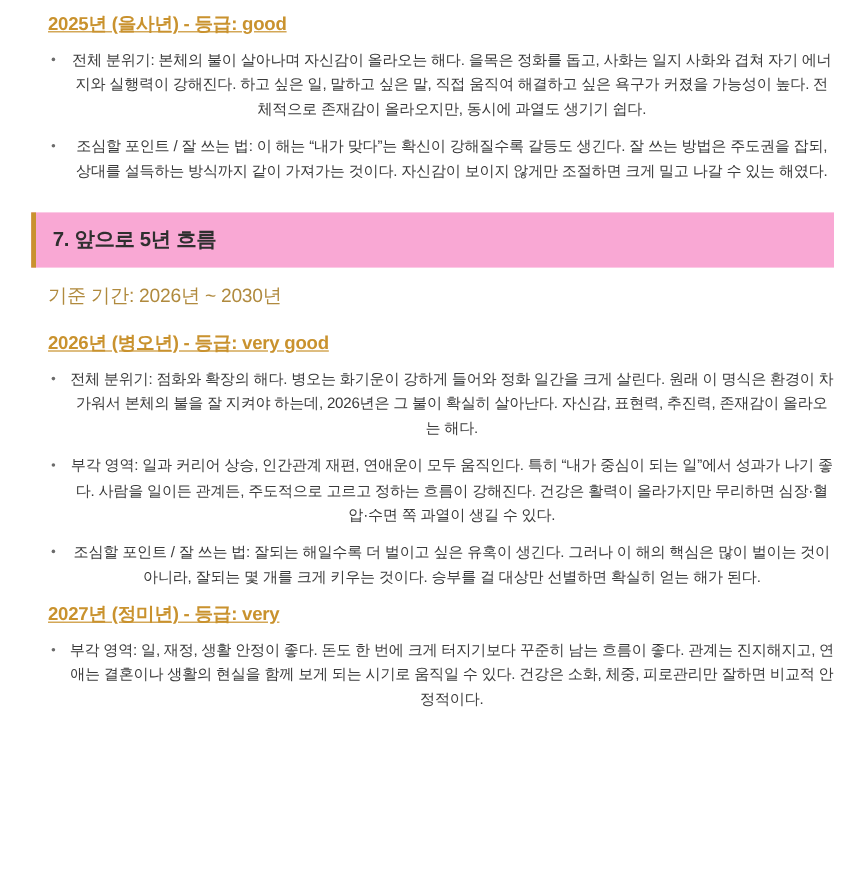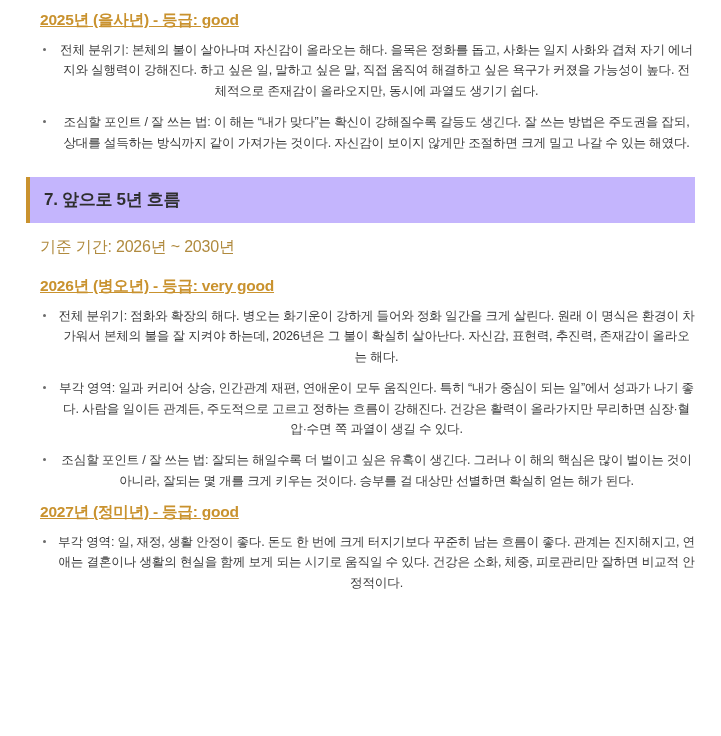--- a/index.html
+++ b/index.html
@@ -49,21 +49,21 @@
     position: absolute;
     left: 17px;
     top: 8px;
     width: 3px;
     height: 3px;
     background: #6b6b6b;
     border-radius: 50%;
   }
   .section-box {
     margin: 24px 0 14px 0;
-    background: #c4b5fd;
+    background: #f9a8d4;
     border-left: 4px solid #c9922e;
     padding: 11px 14px 12px 14px;
     box-sizing: border-box;
   }
   .section-box h2 {
     margin: 0;
     font-size: 17px;
     font-weight: bold;
     color: #2f2f2f;
     letter-spacing: -0.3px;
@@ -96,19 +96,19 @@
   <div>
     <div class="year-heading">2026년 (병오년) - 등급: very good</div>
     <ul class="bullets">
       <li>전체 분위기: 점화와 확장의 해다. 병오는 화기운이 강하게 들어와 정화 일간을 크게 살린다. 원래 이 명식은 환경이 차가워서 본체의 불을 잘 지켜야 하는데, 2026년은 그 불이 확실히 살아난다. 자신감, 표현력, 추진력, 존재감이 올라오는 해다.</li>
       <li>부각 영역: 일과 커리어 상승, 인간관계 재편, 연애운이 모두 움직인다. 특히 “내가 중심이 되는 일”에서 성과가 나기 좋다. 사람을 일이든 관계든, 주도적으로 고르고 정하는 흐름이 강해진다. 건강은 활력이 올라가지만 무리하면 심장·혈압·수면 쪽 과열이 생길 수 있다.</li>
       <li>조심할 포인트 / 잘 쓰는 법: 잘되는 해일수록 더 벌이고 싶은 유혹이 생긴다. 그러나 이 해의 핵심은 많이 벌이는 것이 아니라, 잘되는 몇 개를 크게 키우는 것이다. 승부를 걸 대상만 선별하면 확실히 얻는 해가 된다.</li>
     </ul>
   </div>
 
   <div>
-    <div class="year-heading">2027년 (정미년) - 등급: good</div>
+    <div class="year-heading">2027년 (정미년) - 등급: very</div>
     <ul class="bullets">
       <li>부각 영역: 일, 재정, 생활 안정이 좋다. 돈도 한 번에 크게 터지기보다 꾸준히 남는 흐름이 좋다. 관계는 진지해지고, 연애는 결혼이나 생활의 현실을 함께 보게 되는 시기로 움직일 수 있다. 건강은 소화, 체중, 피로관리만 잘하면 비교적 안정적이다.</li>
     </ul>
   </div>
 
 </div>
 
 </body></html>

